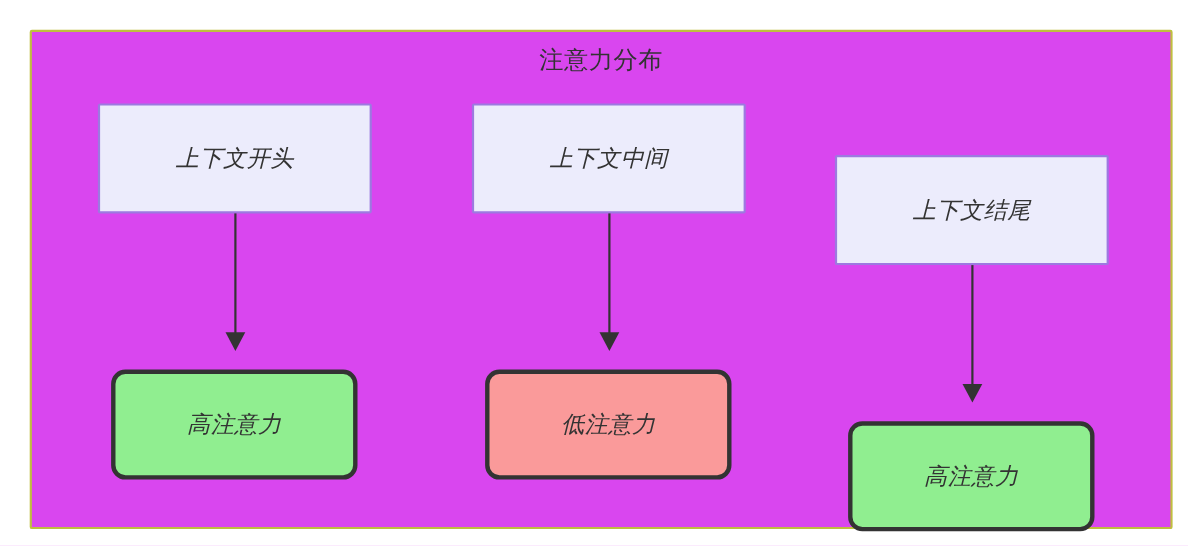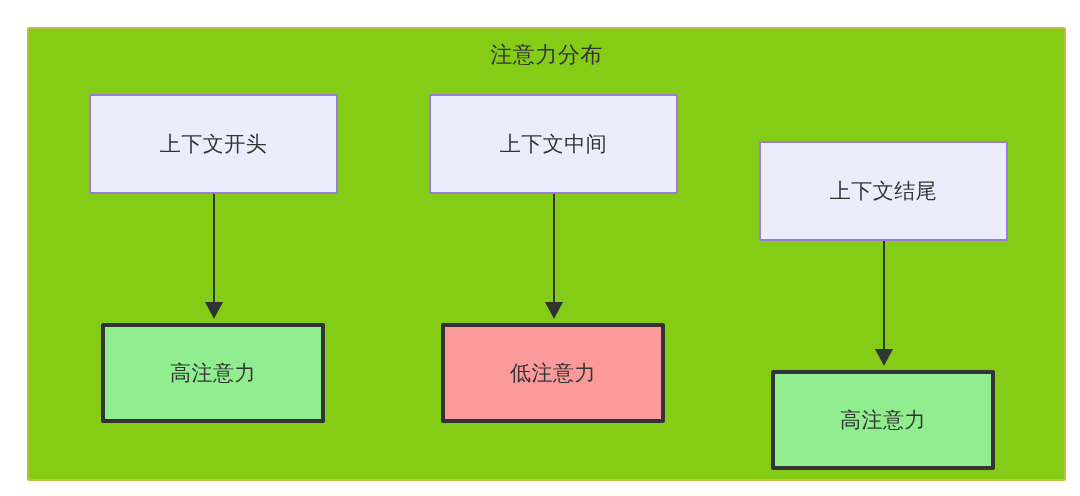--- a/index.html
+++ b/index.html
@@ -22,21 +22,21 @@
   }
 
   
   .subgraph {
     position: absolute;
     left: 27px;
     top: 27px;
     width: 1039px;
     height: 454px;
     box-sizing: border-box;
-    background: #84cc16;
+    background: #d946ef;
     border: 2px solid #bfbf3f;
     border-radius: 2px;
   }
 
   .subgraph-title {
     position: absolute;
     left: 0;
     top: 13px;
     width: 100%;
     text-align: center;
@@ -44,20 +44,21 @@
     color: #333333;
     line-height: 1.2;
     letter-spacing: 0.5px;
   }
 
   
   .column {
     position: absolute;
     top: 0;
     height: 100%;
+    font-style: italic;
   }
   .col-1 { left: 60px;  width: 249px; }
   .col-2 { left: 400px; width: 249px; }
   .col-3 { left: 730px; width: 249px; margin-top: 47px; }
 
   
   .node-context {
     position: absolute;
     top: 65px;
     left: 0;
@@ -73,26 +74,26 @@
   }
   .node-context .node-label {
     font-size: 21px;
     color: #333333;
     letter-spacing: 0.5px;
   }
 
   
   .node-attention {
     position: absolute;
-    top: 294px;
+    top: 307px;
     width: 224px;
     height: 100px;
     box-sizing: border-box;
     border: 4px solid #333333;
-    border-radius: 2px;
+    border-radius: 13px;
     display: flex;
     align-items: center;
     justify-content: center;
     left: 12px;
   }
   .node-attention .node-label {
     font-size: 21px;
     color: #333333;
     letter-spacing: 0.5px;
   }

